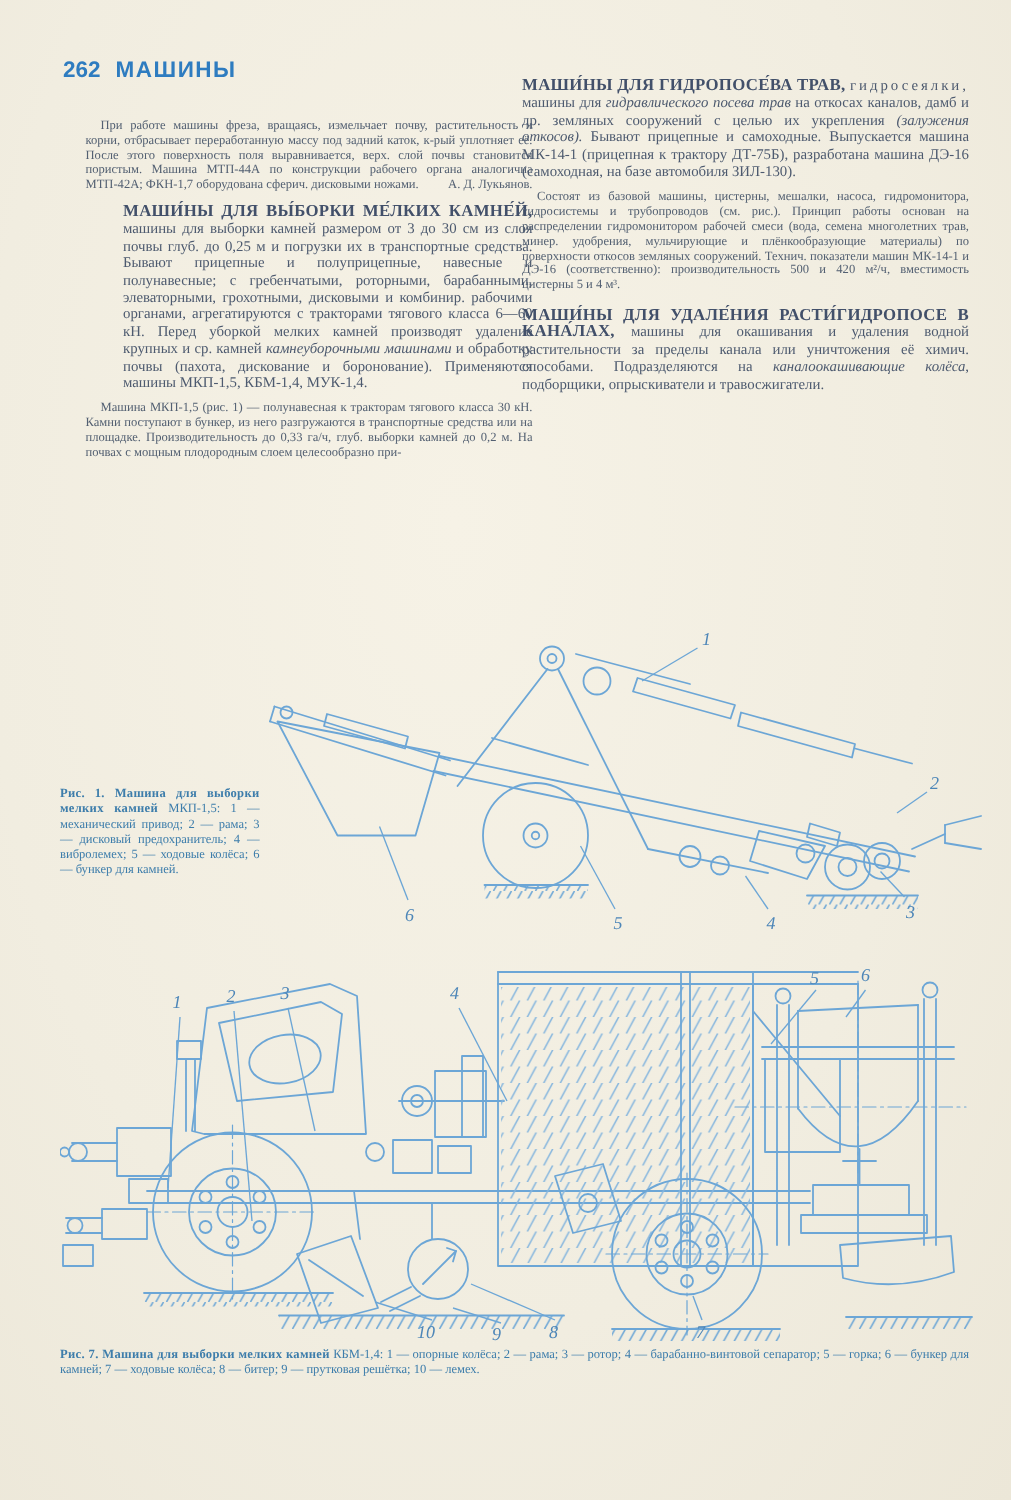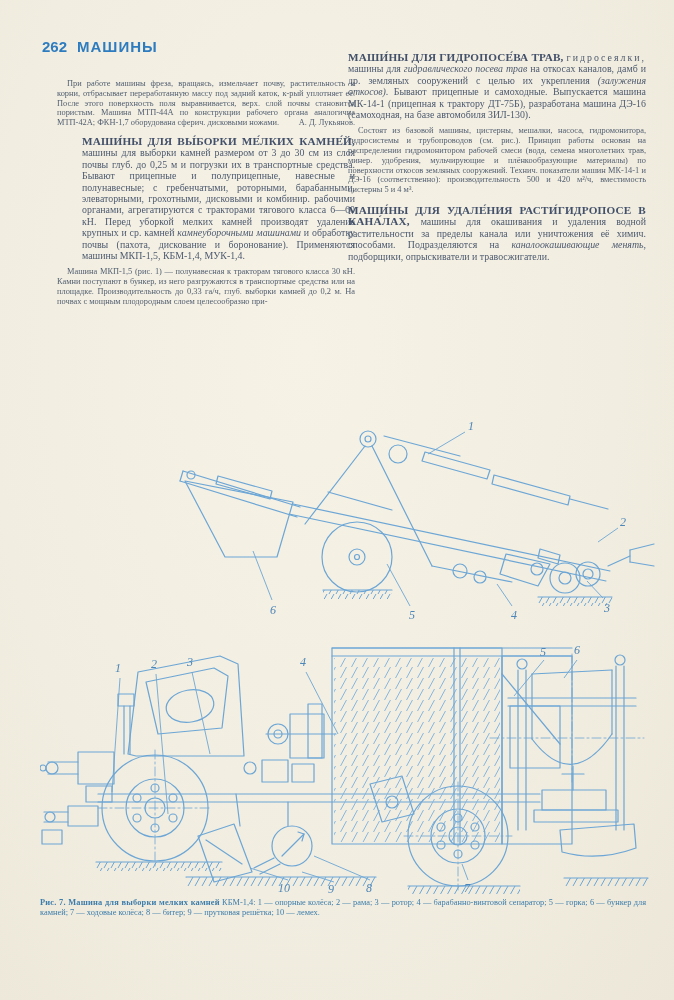--- a/index.html
+++ b/index.html
@@ -53,23 +53,24 @@
 
     <p class="petit indent mt6"><span>Машина МКП-1,5 (рис. 1) — полунавесная к тракторам тягового класса 30 кН. Камни поступают в бункер, из него разгружаются в транспортные средства или на площадке. Производительность до 0,33 га/ч, глуб. выборки камней до 0,2 м. На почвах с мощным плодородным слоем целесообразно при-</span></p>
   </div>
 
   <div class="col col-right">
 
     <p class="main mt10"><b class="head">МАШИ́НЫ ДЛЯ ГИДРОПОСЕ́ВА ТРАВ, </b><span class="term">гидросеялки,</span><span> машины для </span><i>гидравлического посева трав</i><span> на откосах каналов, дамб и др. земляных сооружений с целью их укрепления </span><i>(залужения откосов).</i><span> Бывают прицепные и самоходные. Выпускается машина МК-14-1 (прицепная к трактору ДТ-75Б), разработана машина ДЭ-16 (самоходная, на базе автомобиля ЗИЛ-130).</span></p>
 
     <p class="petit indent mt6"><span>Состоят из базовой машины, цистерны, мешалки, насоса, гидромонитора, гидросистемы и трубопроводов (см. рис.). Принцип работы основан на распределении гидромонитором рабочей смеси (вода, семена многолетних трав, минер. удобрения, мульчирующие и плёнкообразующие материалы) по поверхности откосов земляных сооружений. Технич. показатели машин МК-14-1 и ДЭ-16 (соответственно): производительность 500 и 420 м²/ч, вместимость цистерны 5 и 4 м³.</span></p>
 
-    <p class="main mt10"><b class="head">МАШИ́НЫ ДЛЯ УДАЛЕ́НИЯ РАСТИ́ГИДРОПОСЕ В КАНА́ЛАХ, </b><span>машины для окашивания и удаления водной растительности за пределы канала или уничтожения её химич. способами. Подразделяются на </span><i>каналоокашивающие менять</i><span>, подборщики, опрыскиватели и травосжигатели.</span></p>
+    <p class="main mt10"><b class="head">МАШИ́НЫ ДЛЯ УДАЛЕ́НИЯ РАСТИ́ГИДРОПОСЕ В КАНА́ЛАХ, </b><span>машины для окашивания и удаления водной растительности за пределы канала или уничтожения её химич. способами. Подразделяются на </span><i>каналоокашивающие колёса</i><span>, подборщики, опрыскиватели и травосжигатели.</span></p>
   </div>
 
+  <div class="cap cap1"><b>Рис. 1. Машина для выборки мелких камней</b><span> МКП-1,5: </span><span>1 — механический привод; 2 — рама; 3 — дисковый предохранитель; 4 — вибролемех; 5 — ходовые колёса; 6 — бункер для камней.</span></div>
 
   <svg class="fig fig1" width="500" height="222" viewBox="0 0 500 222">
     <defs>
       <pattern id="gh" width="7" height="9" patternUnits="userSpaceOnUse">
         <line x1="6" y1="0" x2="1" y2="9" stroke="#6ca6d6" stroke-width="1"></line>
       </pattern>
       <pattern id="bh" width="11" height="11" patternUnits="userSpaceOnUse">
         <line x1="10" y1="-1" x2="3" y2="12" stroke="#86b6de" stroke-width="1"></line>
       </pattern>
     </defs>

